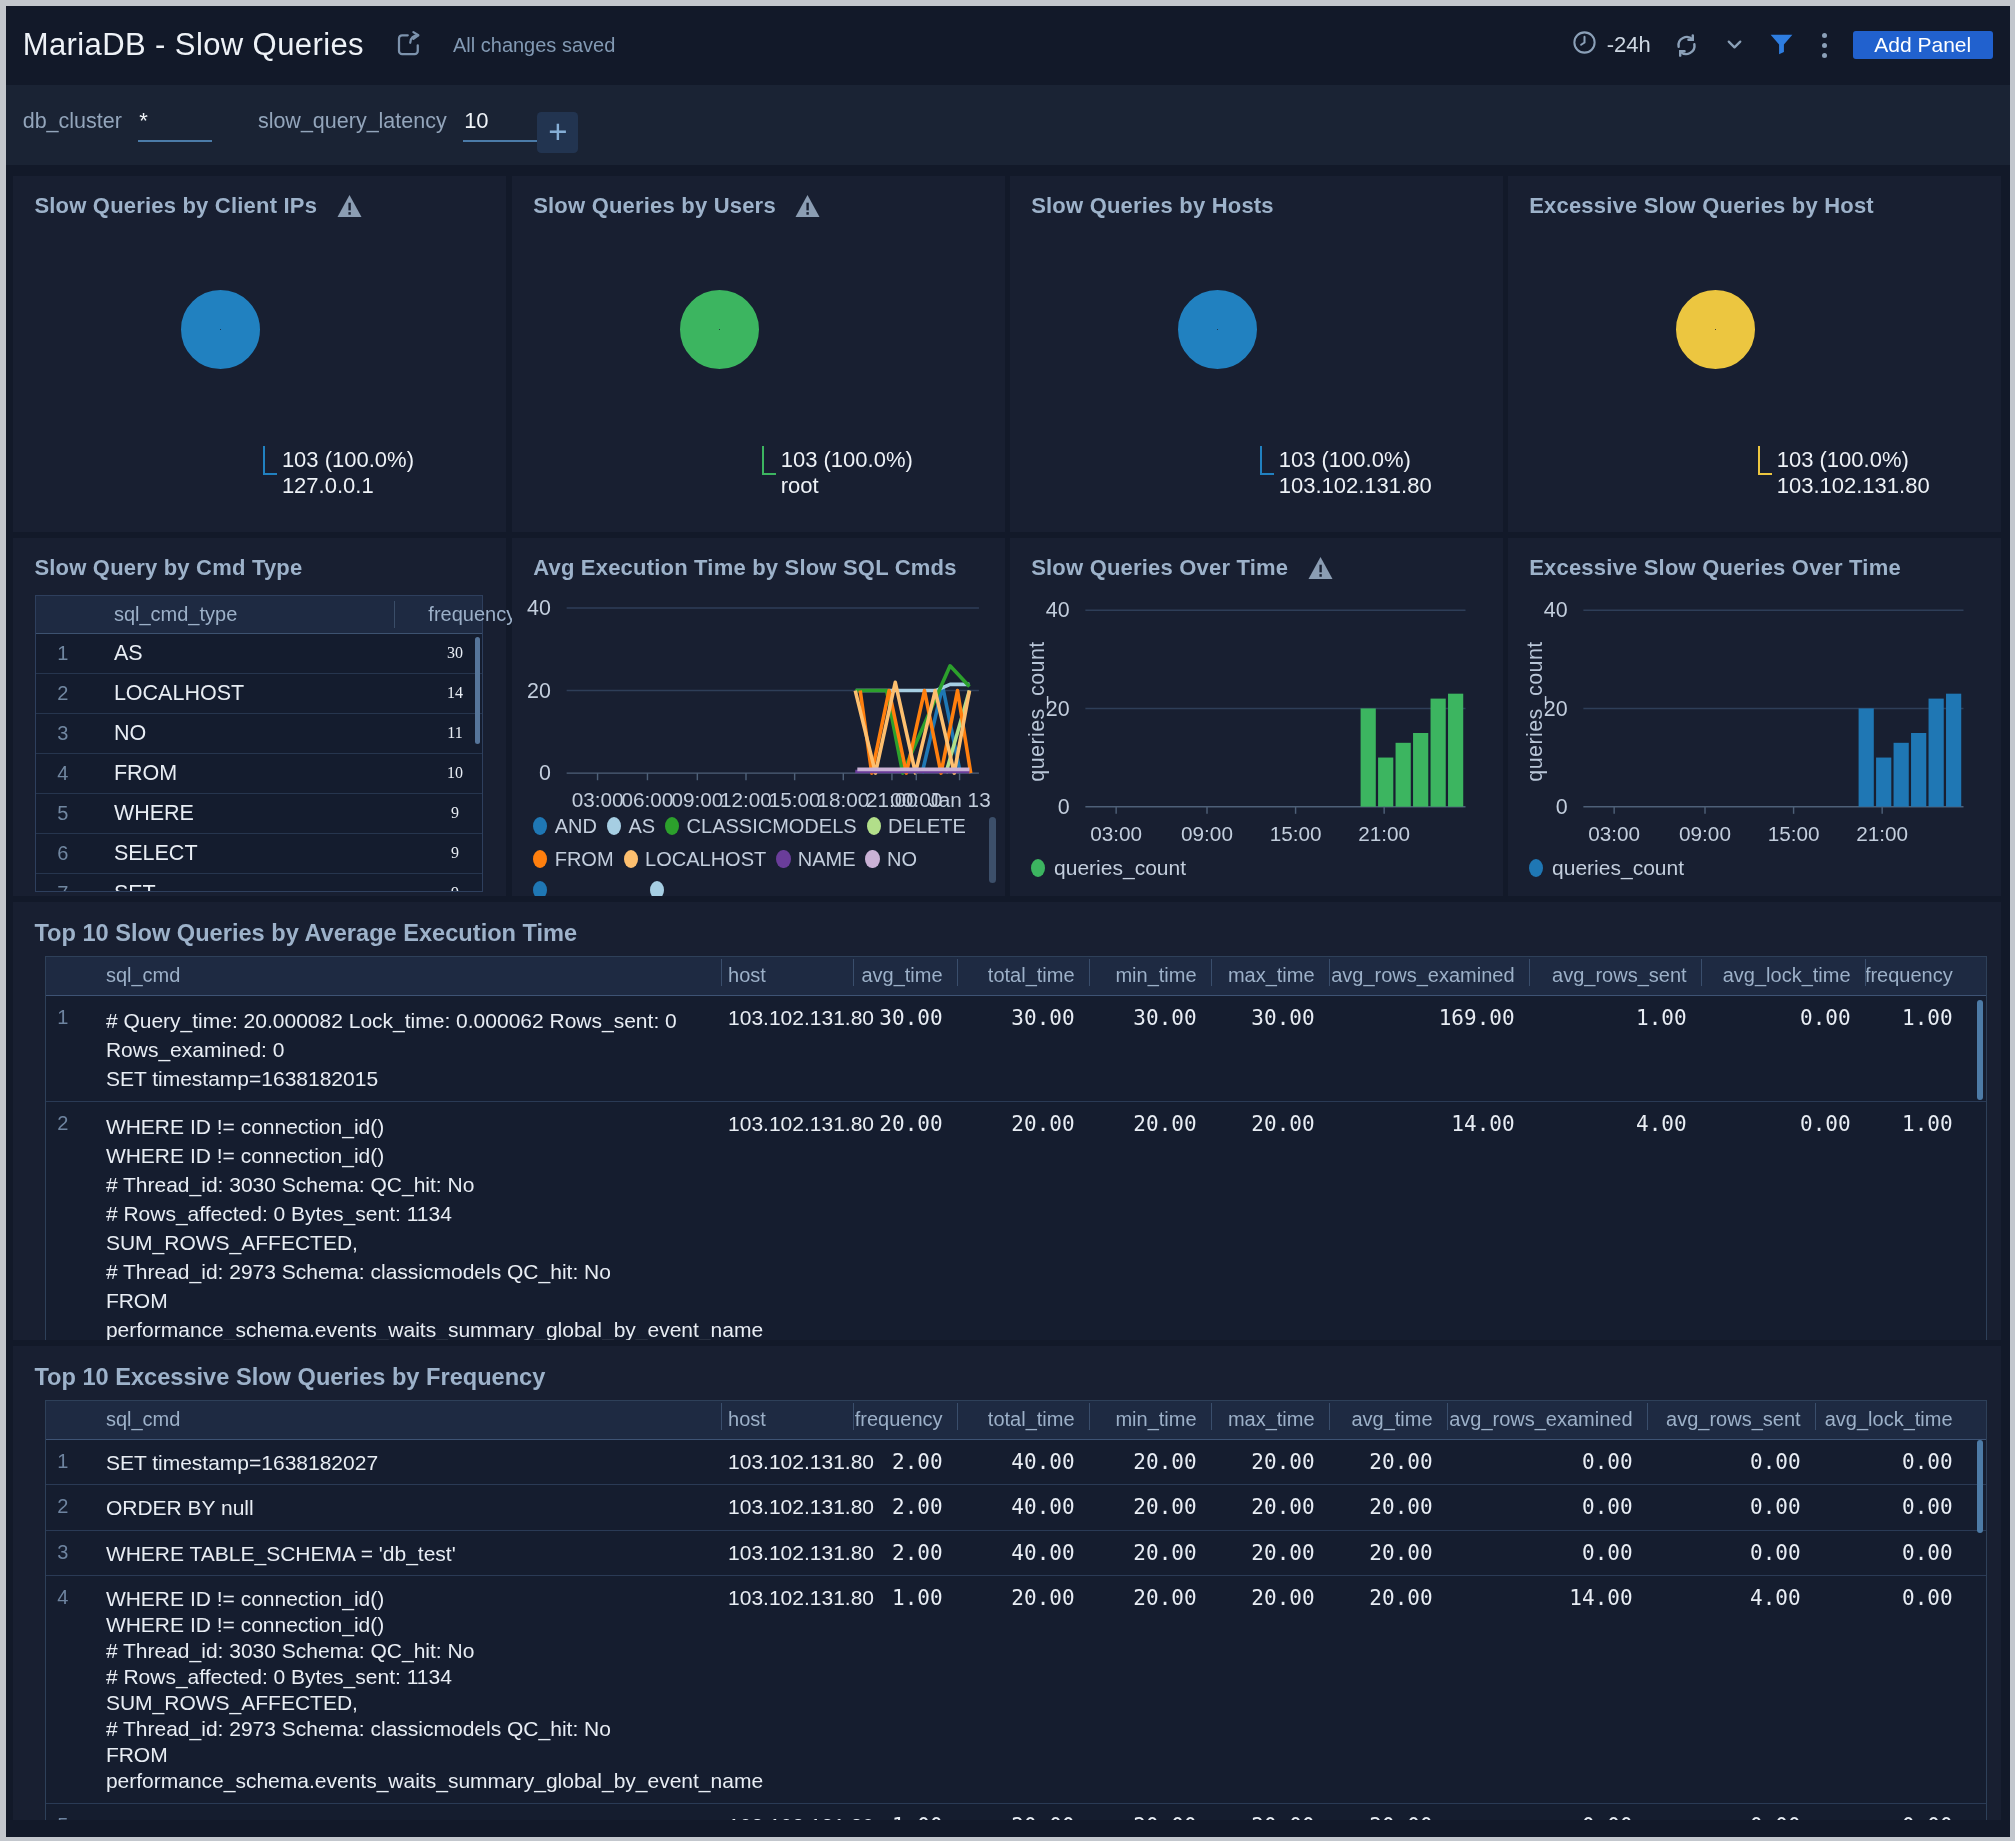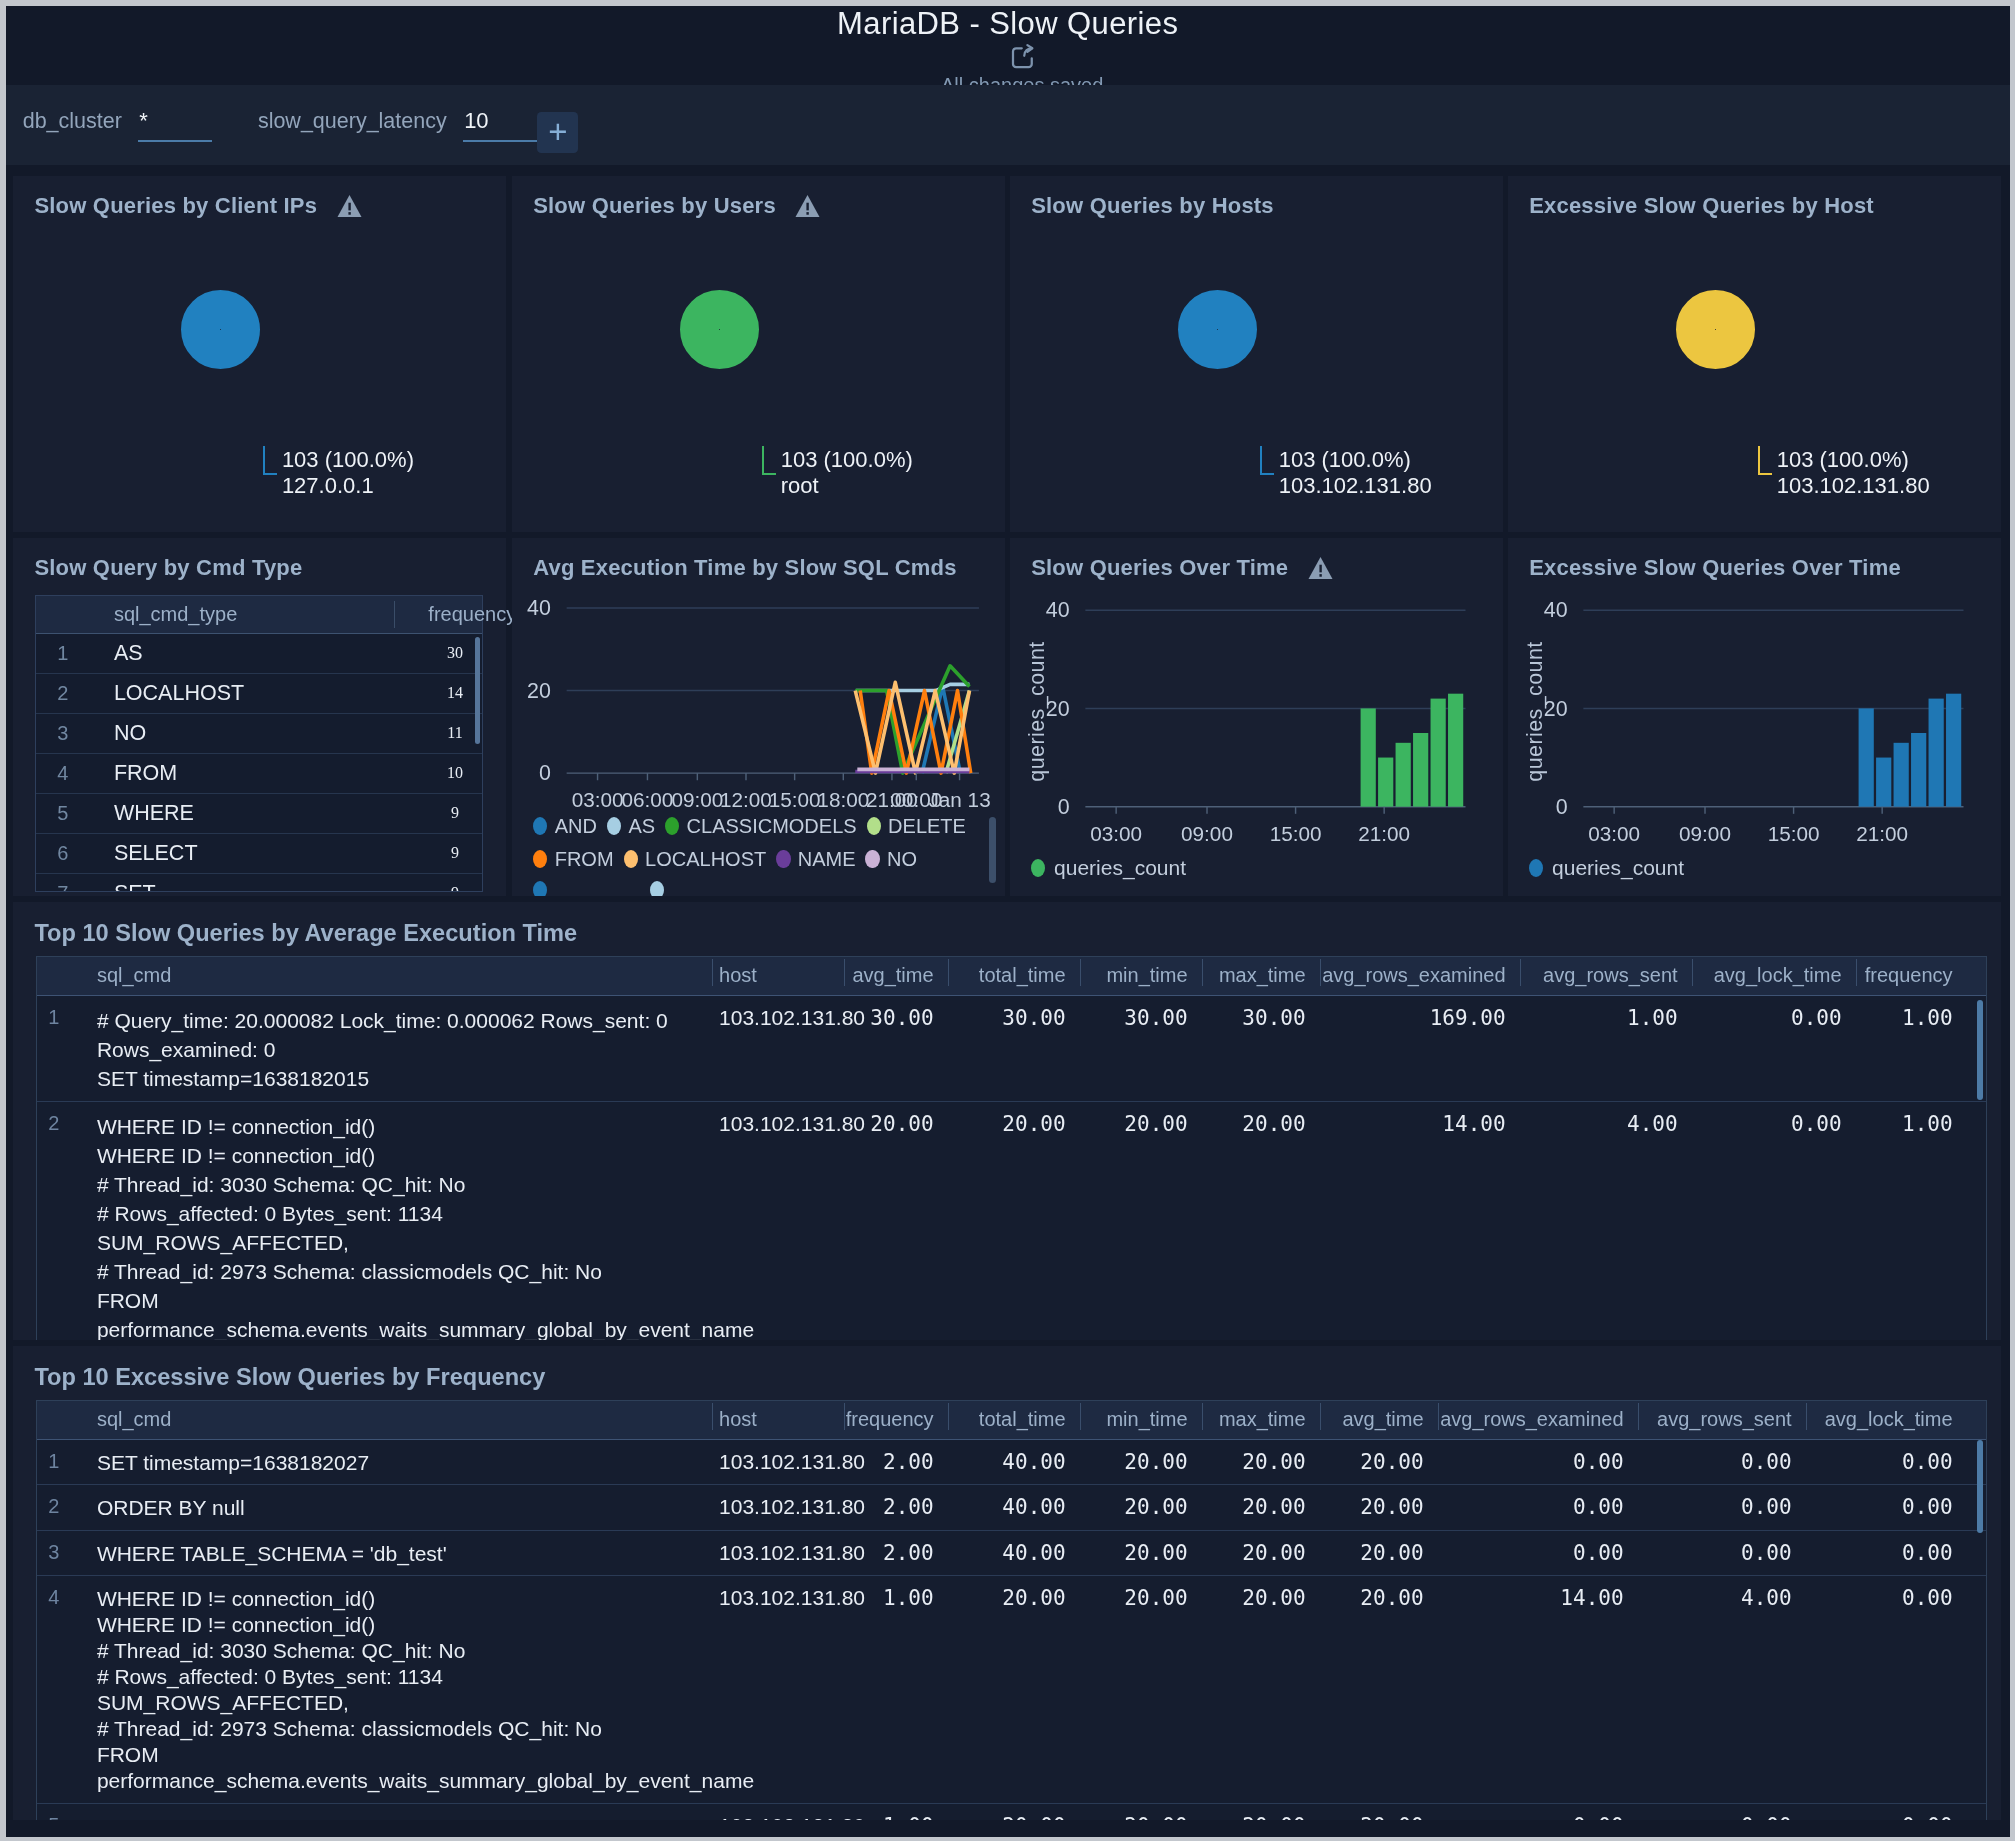--- a/index.html
+++ b/index.html
@@ -2,21 +2,21 @@
 <html style="font-size:11.4px"><head>
 <meta charset="utf-8">
 <style>
   * { margin:0; padding:0; box-sizing:border-box; }
   html,body { background:#c3c7cd; }
   body { font-family:"Liberation Sans", sans-serif; }
   .screen { position:relative; width:2015px; height:1842px; background:#c3c7cd; overflow:hidden; }
   .app { position:absolute; left:5.7px; top:5.7px; width:2004px; height:1831px; background:#121929; }
 
   
-  .topbar { position:absolute; left:0; top:0; width:100%; height:79px; display:flex; align-items:center; padding:0 17px;flex-direction:column; }
+  .topbar { position:absolute; left:0; top:0; width:100%; height:79px; display:flex; align-items:center; padding:0 17px; }
   .page-title { font-size:31px; color:#eef2f7; font-weight:400; letter-spacing:0.4px; }
   .share-btn { margin-left:30px; display:flex; align-items:center; cursor:pointer; }
   .saved { margin-left:29px; font-size:20px; color:#8299b3; }
   .tb-right { margin-left:auto; display:flex; align-items:center; gap:21.5px; }
   .timer { display:flex; align-items:center; gap:8.6px; color:#cdd7e2; font-size:22px; }
   .icon-btn { display:flex; align-items:center; }
   .kebab { display:flex; flex-direction:column; gap:5px; padding:0 4.3px; }
   .kebab i { width:5px; height:5px; border-radius:50%; background:#8ba0b8; }
   .add-panel { height:28px; padding:0 21.5px; background:#2161ce; color:#fff; font-size:21px;
                border:none; border-radius:2.9px; display:flex; align-items:center; }
@@ -67,21 +67,21 @@
   .chead { background:#1e2a42; border-bottom:1.4px solid #3d5270; height:38px; }
   .chead .cth { font-size:20px; color:#9cb0c8; }
   .chead .cth.freq { text-align:right; padding-right:15.7px; border-left:1.4px solid #3a4d68; height:27px; line-height:27px; }
   .cbody { position:relative; height:257px; overflow:hidden; background:#141c2e; }
   .crow + .crow, .cbody .crow { border-bottom:1.4px solid #26354e; }
   .cnum { text-align:center; font-size:20px; color:#7187a1; }
   .ctype { font-size:21.5px; color:#e8edf4; }
   .cfreq { text-align:center; padding-right:15.7px; font-family:Liberation Serif, serif; font-size:16px; color:#e8edf4; }
 
   
-  .btable { position:absolute; left:23px; right:14.3px; border:1.4px solid #2e4059; }
+  .btable { position:absolute; left:32px; right:14.3px; border:1.4px solid #2e4059; }
   .t1cols { display:grid; grid-template-columns:34px 641px 132px 104px 132px 122px 118px 200px 172px 164px 1fr; }
   .t2cols { display:grid; grid-template-columns:34px 641px 132px 104px 132px 122px 118px 118px 200px 168px 1fr; }
   .bhead { background:#1e2a42; border-bottom:1.4px solid #3e5374; height:39px; align-items:center; }
   .bth { font-size:20px; color:#9cb0c8; }
   .bth.sql { padding-left:26px; }
   .bth.host { padding-left:7.2px; position:relative; }
   .bth.num { text-align:right; padding-right:14.3px; position:relative; }
   .bth.last { padding-right:33px; }
   .bth.sep::before { content:""; position:absolute; left:0; top:-5.7px; width:1.4px; height:27px; background:#3a4e6c; }
   .bth.host.sep::before, .bth.num.sep::before { }

